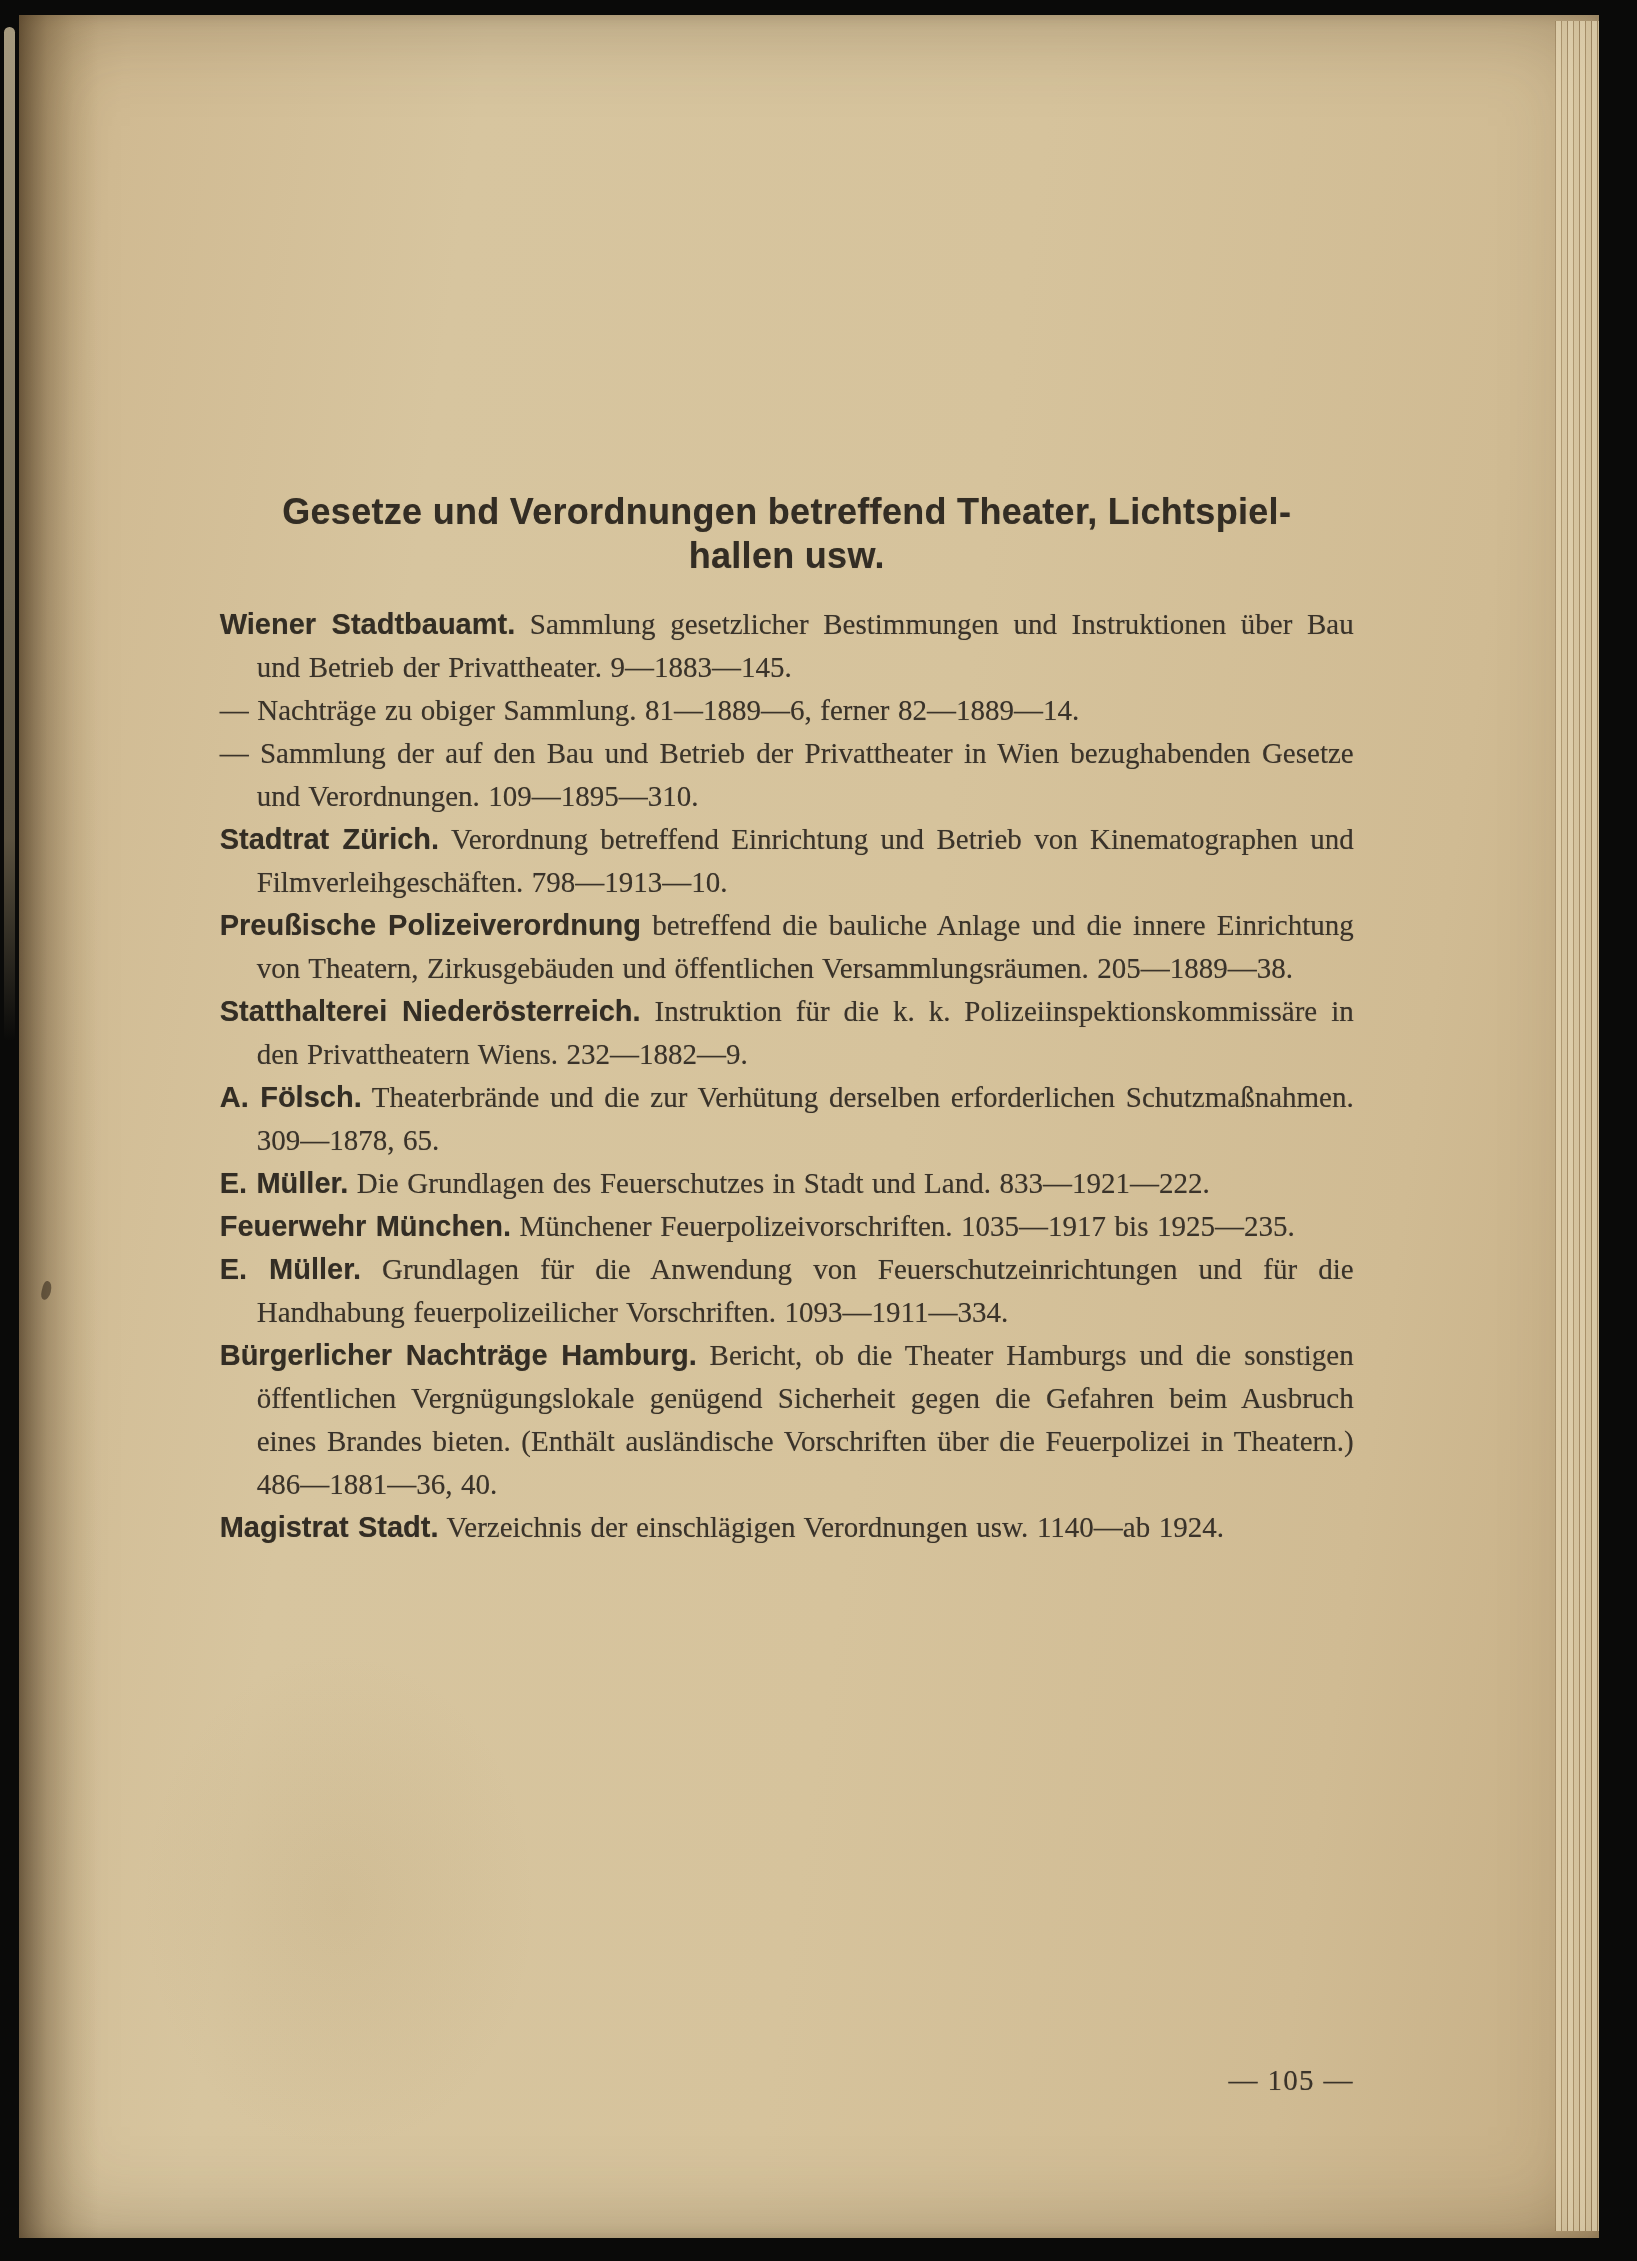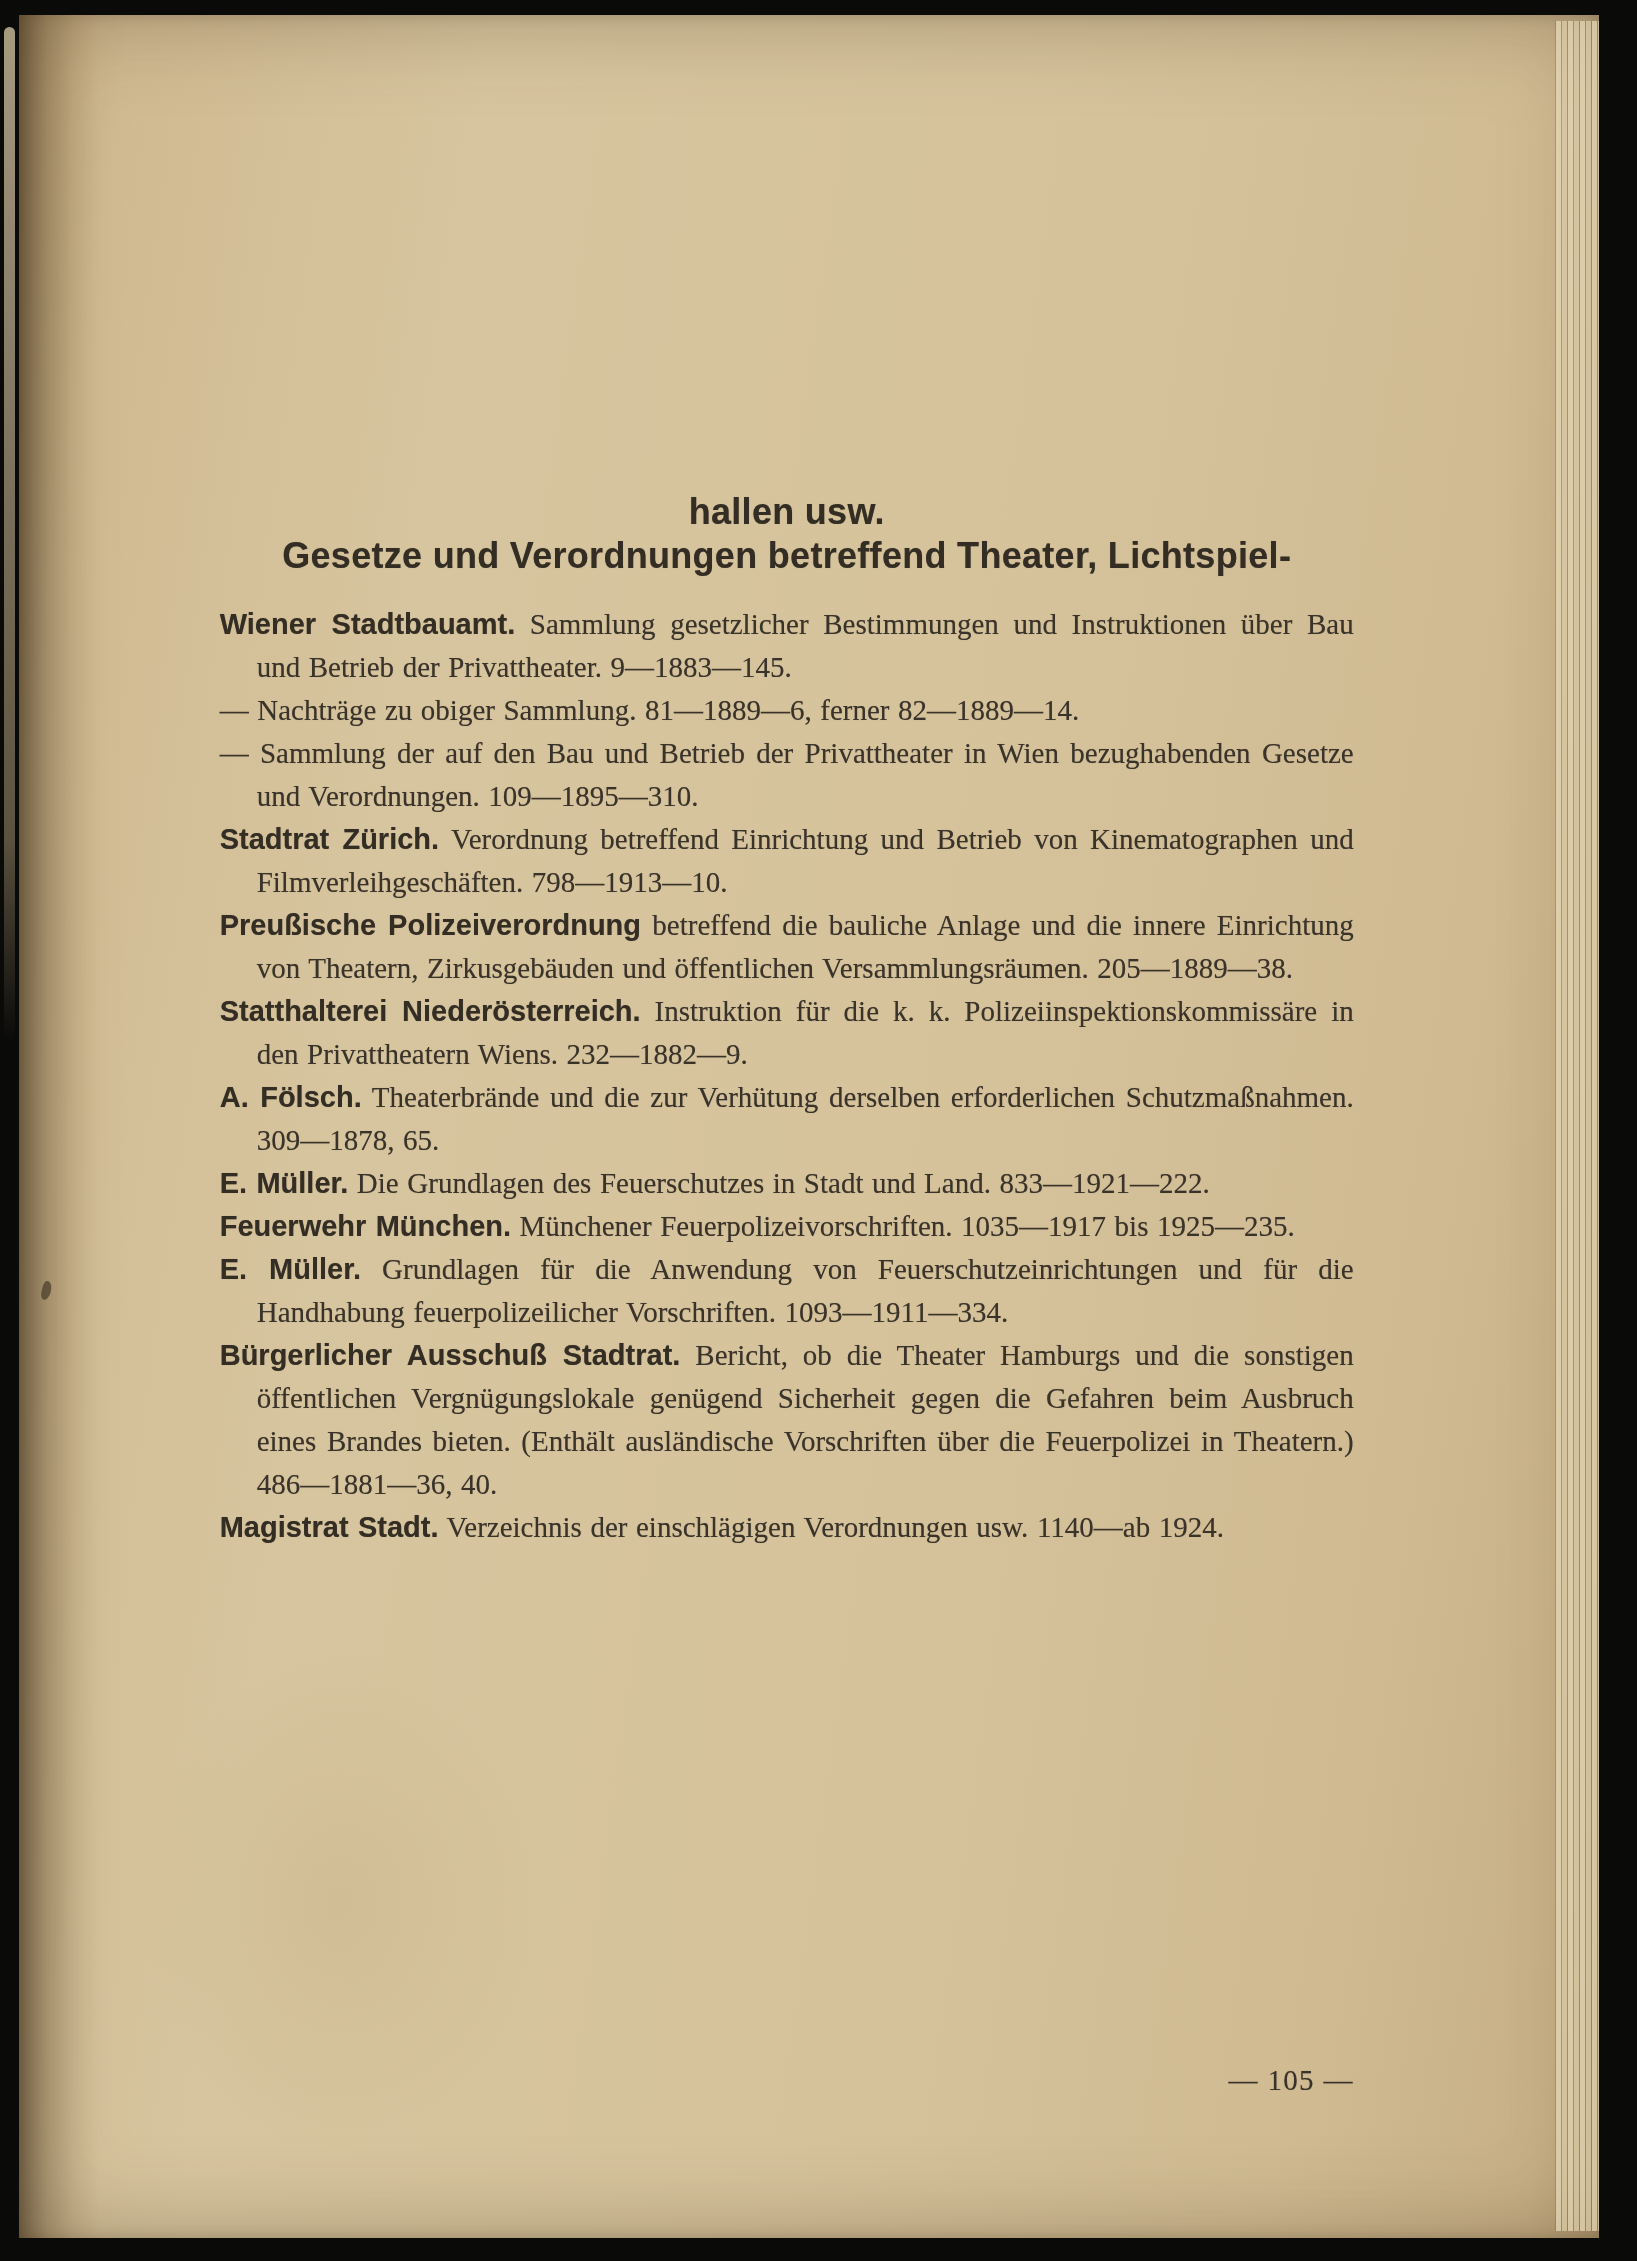--- a/index.html
+++ b/index.html
@@ -129,36 +129,36 @@
   <div class="left-sliver"></div>
 
   <div class="paper">
     <div class="binding-shadow"></div>
     <div class="edge-stack"></div>
     <div class="stain"></div>
     <div class="speck"></div>
 
     <div class="content">
       <div class="title">
+        <div>Gesetze und Verordnungen betreffend Theater, Lichtspiel-</div>
         <div>hallen usw.</div>
-        <div>Gesetze und Verordnungen betreffend Theater, Lichtspiel-</div>
       </div>
 
       <div class="entries">
         <p class="entry"><b class="lbl">Wiener Stadtbauamt.</b><span> Sammlung gesetzlicher Bestimmungen und Instruktionen über Bau und Betrieb der Privattheater. 9—1883—145.</span></p>
         <p class="entry dash"><b class="lbl">—</b><span> Nachträge zu obiger Sammlung. 81—1889—6, ferner 82—1889—14.</span></p>
         <p class="entry dash"><b class="lbl">—</b><span> Sammlung der auf den Bau und Betrieb der Privattheater in Wien bezughabenden Gesetze und Verordnungen. 109—1895—310.</span></p>
         <p class="entry"><b class="lbl">Stadtrat Zürich.</b><span> Verordnung betreffend Einrichtung und Betrieb von Kinematographen und Filmverleihgeschäften. 798—1913—10.</span></p>
         <p class="entry"><b class="lbl">Preußische Polizeiverordnung</b><span> betreffend die bauliche Anlage und die innere Einrichtung von Theatern, Zirkusgebäuden und öffentlichen Versammlungsräumen. 205—1889—38.</span></p>
         <p class="entry"><b class="lbl">Statthalterei Niederösterreich.</b><span> Instruktion für die k. k. Polizeiinspektionskommissäre in den Privattheatern Wiens. 232—1882—9.</span></p>
         <p class="entry"><b class="lbl">A. Fölsch.</b><span> Theaterbrände und die zur Verhütung derselben erforderlichen Schutzmaßnahmen. 309—1878, 65.</span></p>
         <p class="entry"><b class="lbl">E. Müller.</b><span> Die Grundlagen des Feuerschutzes in Stadt und Land. 833—1921—222.</span></p>
         <p class="entry"><b class="lbl">Feuerwehr München.</b><span> Münchener Feuerpolizeivorschriften. 1035—1917 bis 1925—235.</span></p>
         <p class="entry"><b class="lbl">E. Müller.</b><span> Grundlagen für die Anwendung von Feuerschutzeinrichtungen und für die Handhabung feuerpolizeilicher Vorschriften. 1093—1911—334.</span></p>
-        <p class="entry"><b class="lbl">Bürgerlicher Ausschuß Stadtrat.</b><span> Bericht, ob die Theater Hamburgs und die sonstigen öffentlichen Vergnügungslokale genügend Sicherheit gegen die Gefahren beim Ausbruch eines Brandes bieten. (Enthält ausländische Vorschriften über die Feuerpolizei in Theatern.) 486—1881—36, 40.</span></p>
+        <p class="entry"><b class="lbl">Bürgerlicher Nachträge Hamburg.</b><span> Bericht, ob die Theater Hamburgs und die sonstigen öffentlichen Vergnügungslokale genügend Sicherheit gegen die Gefahren beim Ausbruch eines Brandes bieten. (Enthält ausländische Vorschriften über die Feuerpolizei in Theatern.) 486—1881—36, 40.</span></p>
         <p class="entry"><b class="lbl">Magistrat Stadt.</b><span> Verzeichnis der einschlägigen Verordnungen usw. 1140—ab 1924.</span></p>
       </div>
 
       <div class="pagenum">— 105 —</div>
     </div>
   </div>
 </div>
 
 
 </body></html>

